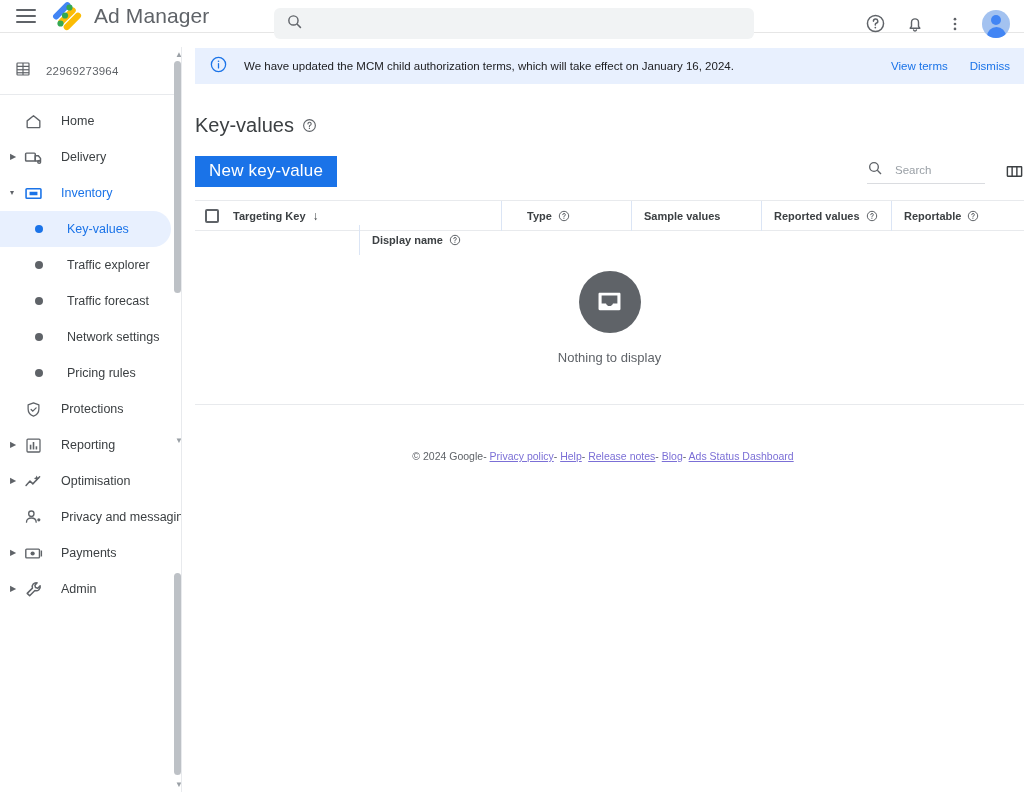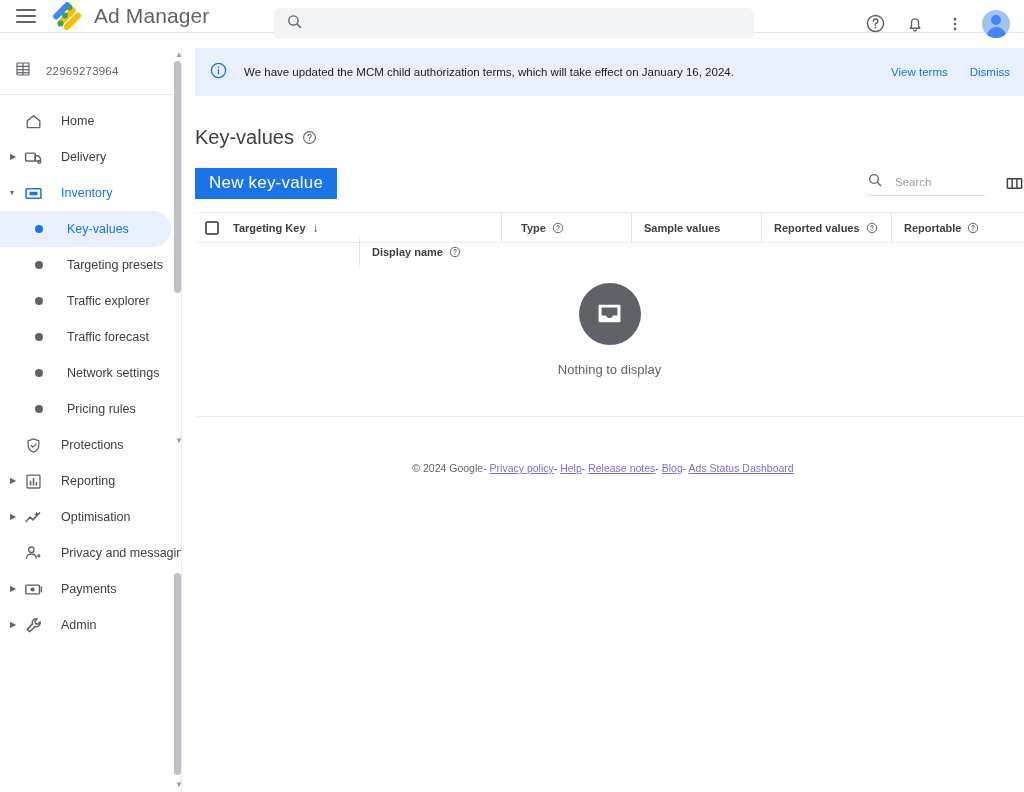--- a/index.html
+++ b/index.html
@@ -95,21 +95,21 @@
   .nav-item.selected .nav-label { color: #1a73e8; font-weight: 500; }
   .nav-item.selected .dot { background: #1a73e8; }
   .nav-item.active-parent .nav-label { color: #1a73e8; font-weight: 500; }
   .sb-thumb { position:absolute; width: 7px; background: #bdc1c6; border-radius: 4px; left: 174px; }
   .sb-arrow { position:absolute; left: 175px; color: #9aa0a6; font-size: 8px; line-height: 8px; }
 
   
   .main { position: absolute; top: 47px; left: 182px; width: 842px; height: 745px; background:#fff; }
 
   .banner {
-    margin: 1px 0 0 13px; width: 829px; height: 48px; background: #e8f0fe;
+    margin: 1px 0 0 13px; width: 829px; height: 36px; background: #e8f0fe;
     display: flex; align-items: center; padding: 0 14px;
   }
   .banner-text { font-size: 11.5px; color: #202124; margin-left: 16px; flex: 1; }
   .banner-action {
     font-size: 11.5px; color: #1a73e8; margin-left: 22px; cursor: pointer; font-weight: 500;
   }
 
   .page-title-row { display: flex; align-items: center; margin: 30px 0 0 13px; }
   .page-title { font-size: 20px; color: #3c4043; font-weight: 400; }
   .help-dot { margin-left: 8px; display: inline-flex; }
@@ -287,27 +287,20 @@
         <span class="nav-icon">
             <span class="dot"></span>
           </span>
         <span class="nav-label">Key-values</span>
       </div>
       <div class="nav-item child">
         <span class="caret"></span>
         <span class="nav-icon">
             <span class="dot"></span>
           </span>
-        <span class="nav-label">Targeting presets</span>
-      </div>
-      <div class="nav-item child">
-        <span class="caret"></span>
-        <span class="nav-icon">
-            <span class="dot"></span>
-          </span>
         <span class="nav-label">Traffic explorer</span>
       </div>
       <div class="nav-item child">
         <span class="caret"></span>
         <span class="nav-icon">
             <span class="dot"></span>
           </span>
         <span class="nav-label">Traffic forecast</span>
       </div>
       <div class="nav-item child">
@@ -464,21 +457,21 @@
           <span class="help-dot">
             <svg width="12" height="12" viewBox="0 0 24 24" fill="none" stroke="#5f6368" stroke-width="2">
               <circle cx="12" cy="12" r="9.4"></circle>
               <path d="M9.5 9.4a2.6 2.6 0 1 1 3.2 2.6c-.6.2-.9.7-.9 1.4v.4" stroke-linecap="round"></path>
               <circle cx="11.8" cy="16.7" r="1.1" fill="#5f6368" stroke="none"></circle>
             </svg>
           </span>
         </div>
 
         <div class="th" style="width:130px;">
-          <span class="th-label" style="margin-left:7px">Type</span>
+          <span class="th-label" style="margin-left:13px">Type</span>
           <span class="help-dot">
             <svg width="12" height="12" viewBox="0 0 24 24" fill="none" stroke="#5f6368" stroke-width="2">
               <circle cx="12" cy="12" r="9.4"></circle>
               <path d="M9.5 9.4a2.6 2.6 0 1 1 3.2 2.6c-.6.2-.9.7-.9 1.4v.4" stroke-linecap="round"></path>
               <circle cx="11.8" cy="16.7" r="1.1" fill="#5f6368" stroke="none"></circle>
             </svg>
           </span>
         </div>
 
         <div class="th" style="width:130px;">

